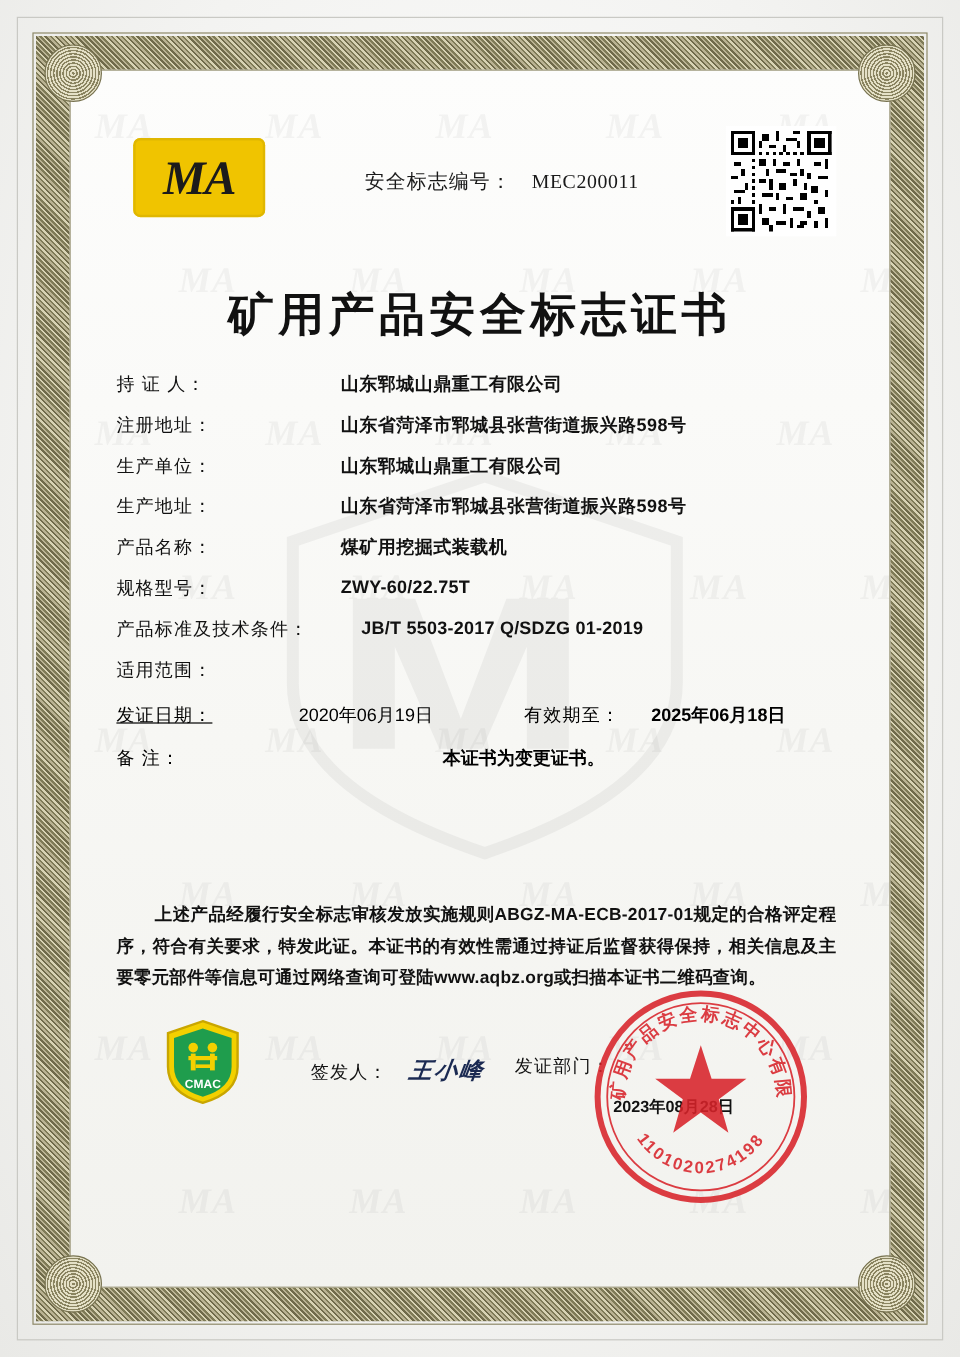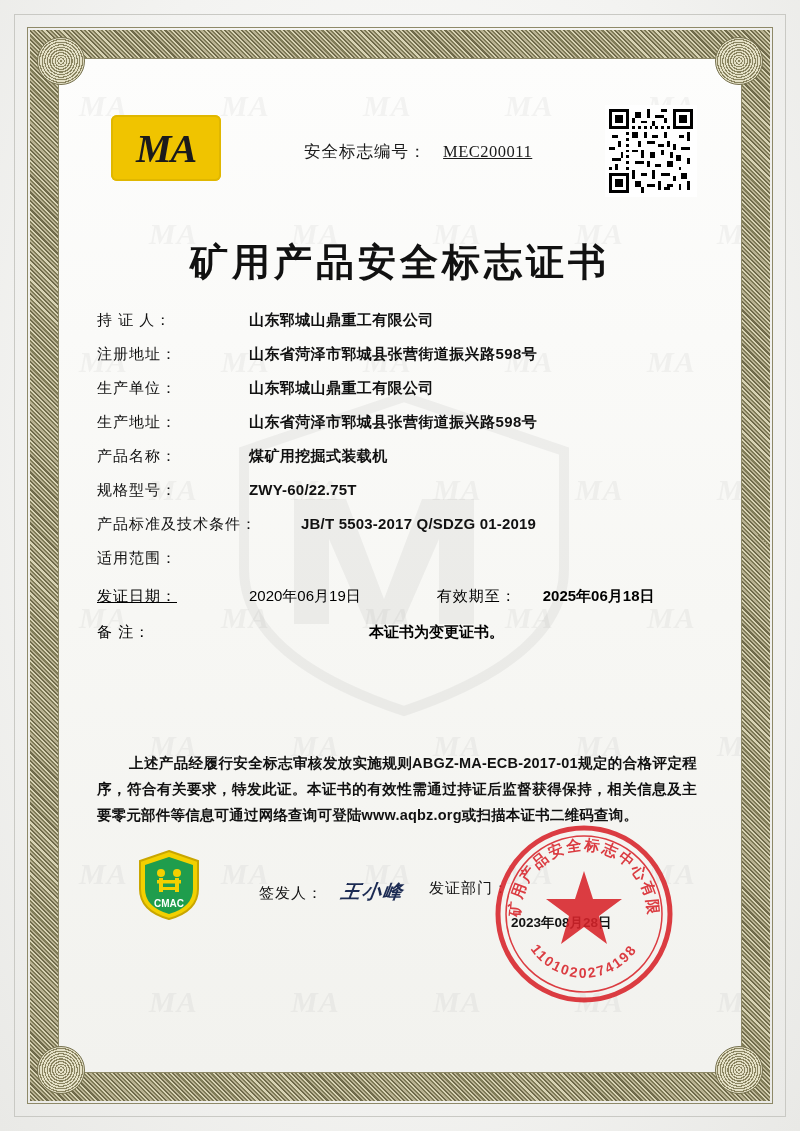--- a/index.html
+++ b/index.html
@@ -150,21 +150,20 @@
     font-size: 16.5px;
     color: #1a1a1a;
     white-space: nowrap;
     font-family: "Liberation Sans", sans-serif;
   }
   .cert-no-row .label { letter-spacing: 1px; }
   .cert-no-row .value {
     font-family: "Liberation Serif", serif;
     margin-left: 12px;
     letter-spacing: .5px;
-    text-decoration: underline;
   }
 
   
   .qr {
     position: absolute;
     right: 44px; top: 46px;
     width: 92px; height: 92px;
     background: #fff;
     padding: 4px;
     box-sizing: border-box;
@@ -199,20 +198,21 @@
   .f-label {
     width: 152px;
     flex: 0 0 152px;
     letter-spacing: 1px;
     color: #111;
   }
   .f-label.wide { width: 178px; flex: 0 0 178px; }
   .f-value {
     font-weight: 700;
     letter-spacing: .4px;
+    margin-left: 35px;
   }
   .f-value.mono {
     font-family: "Liberation Sans", sans-serif;
     letter-spacing: .2px;
   }
   .f-value.indent { margin-left: 26px; }
 
   .date-row {
     display: flex;
     align-items: baseline;

